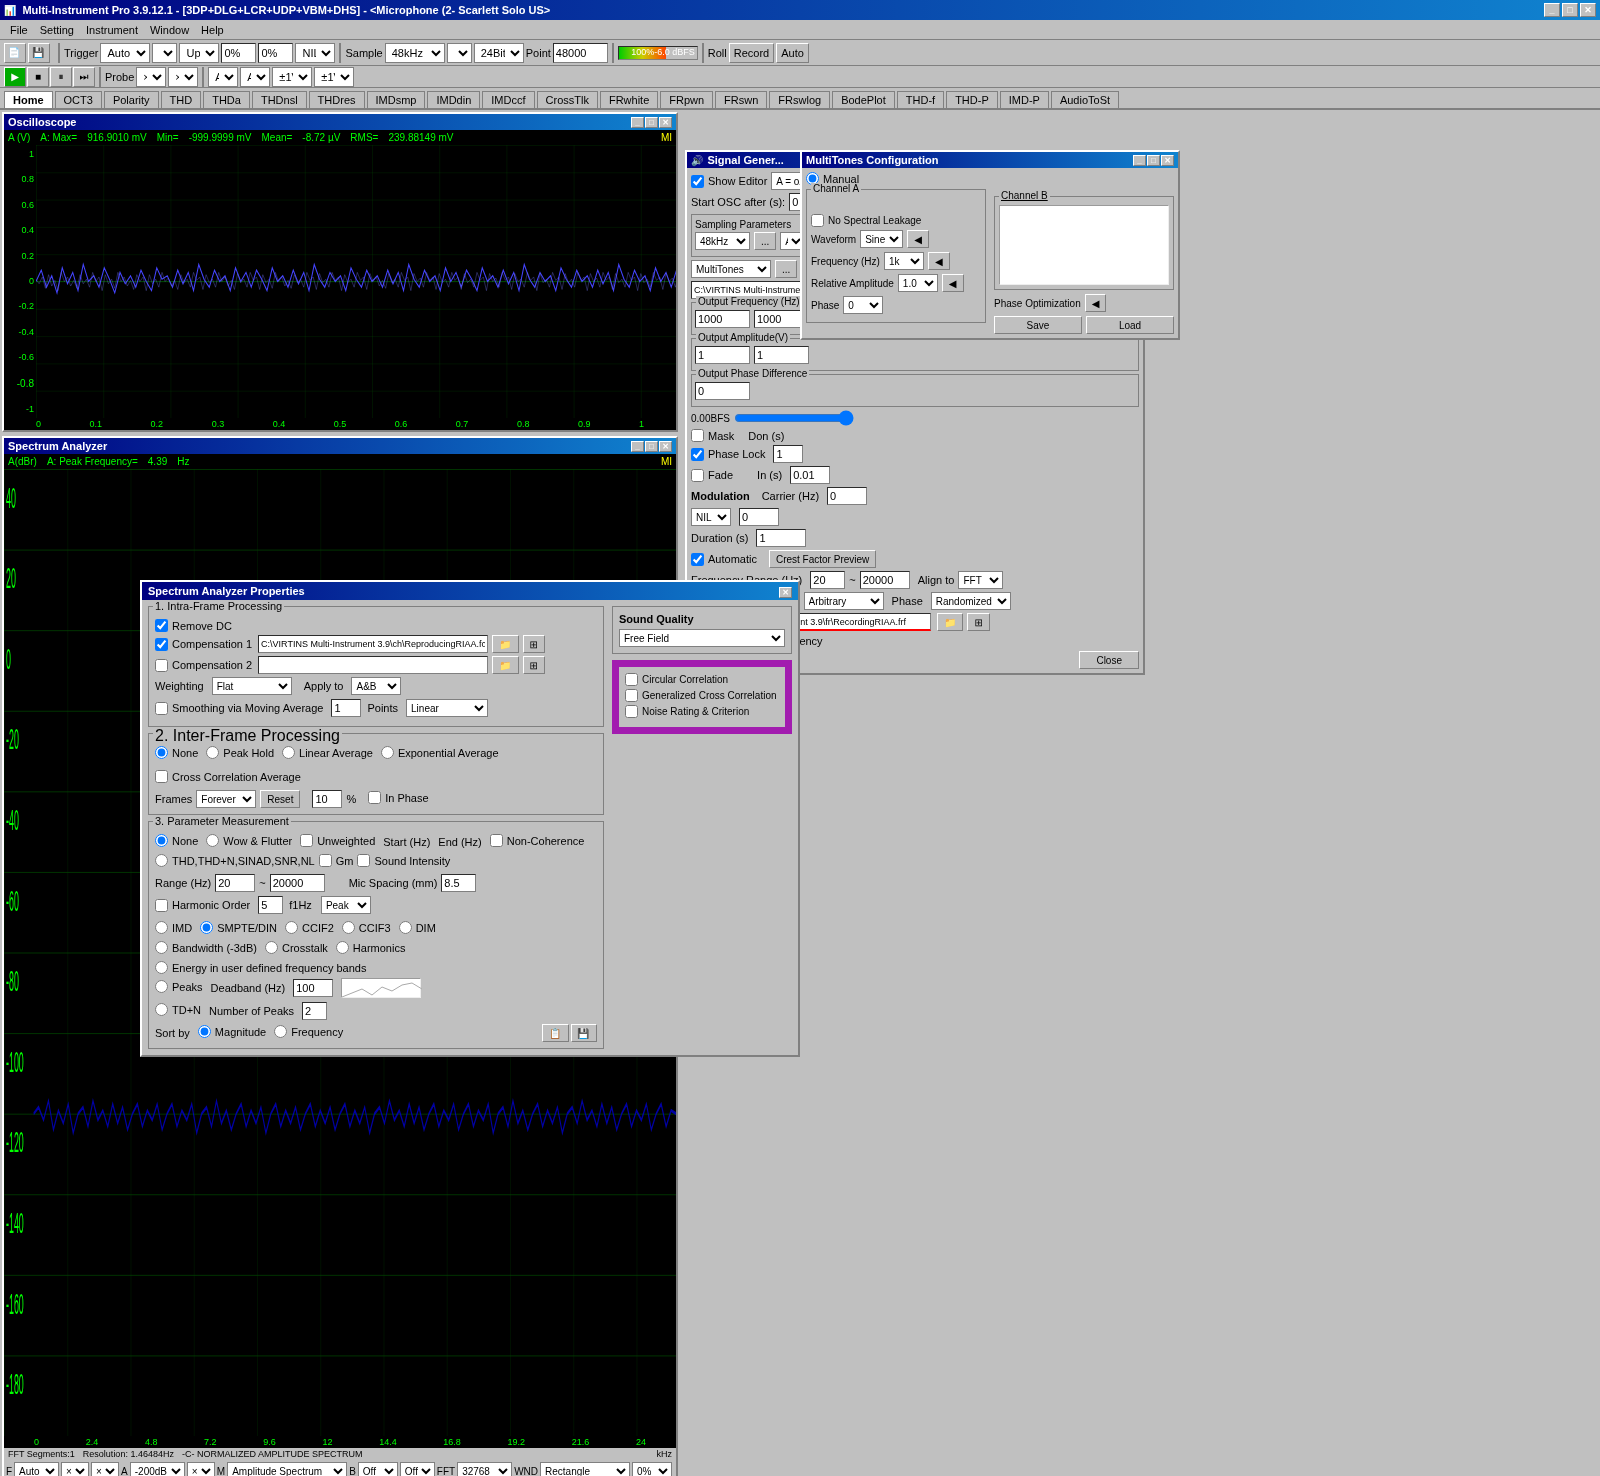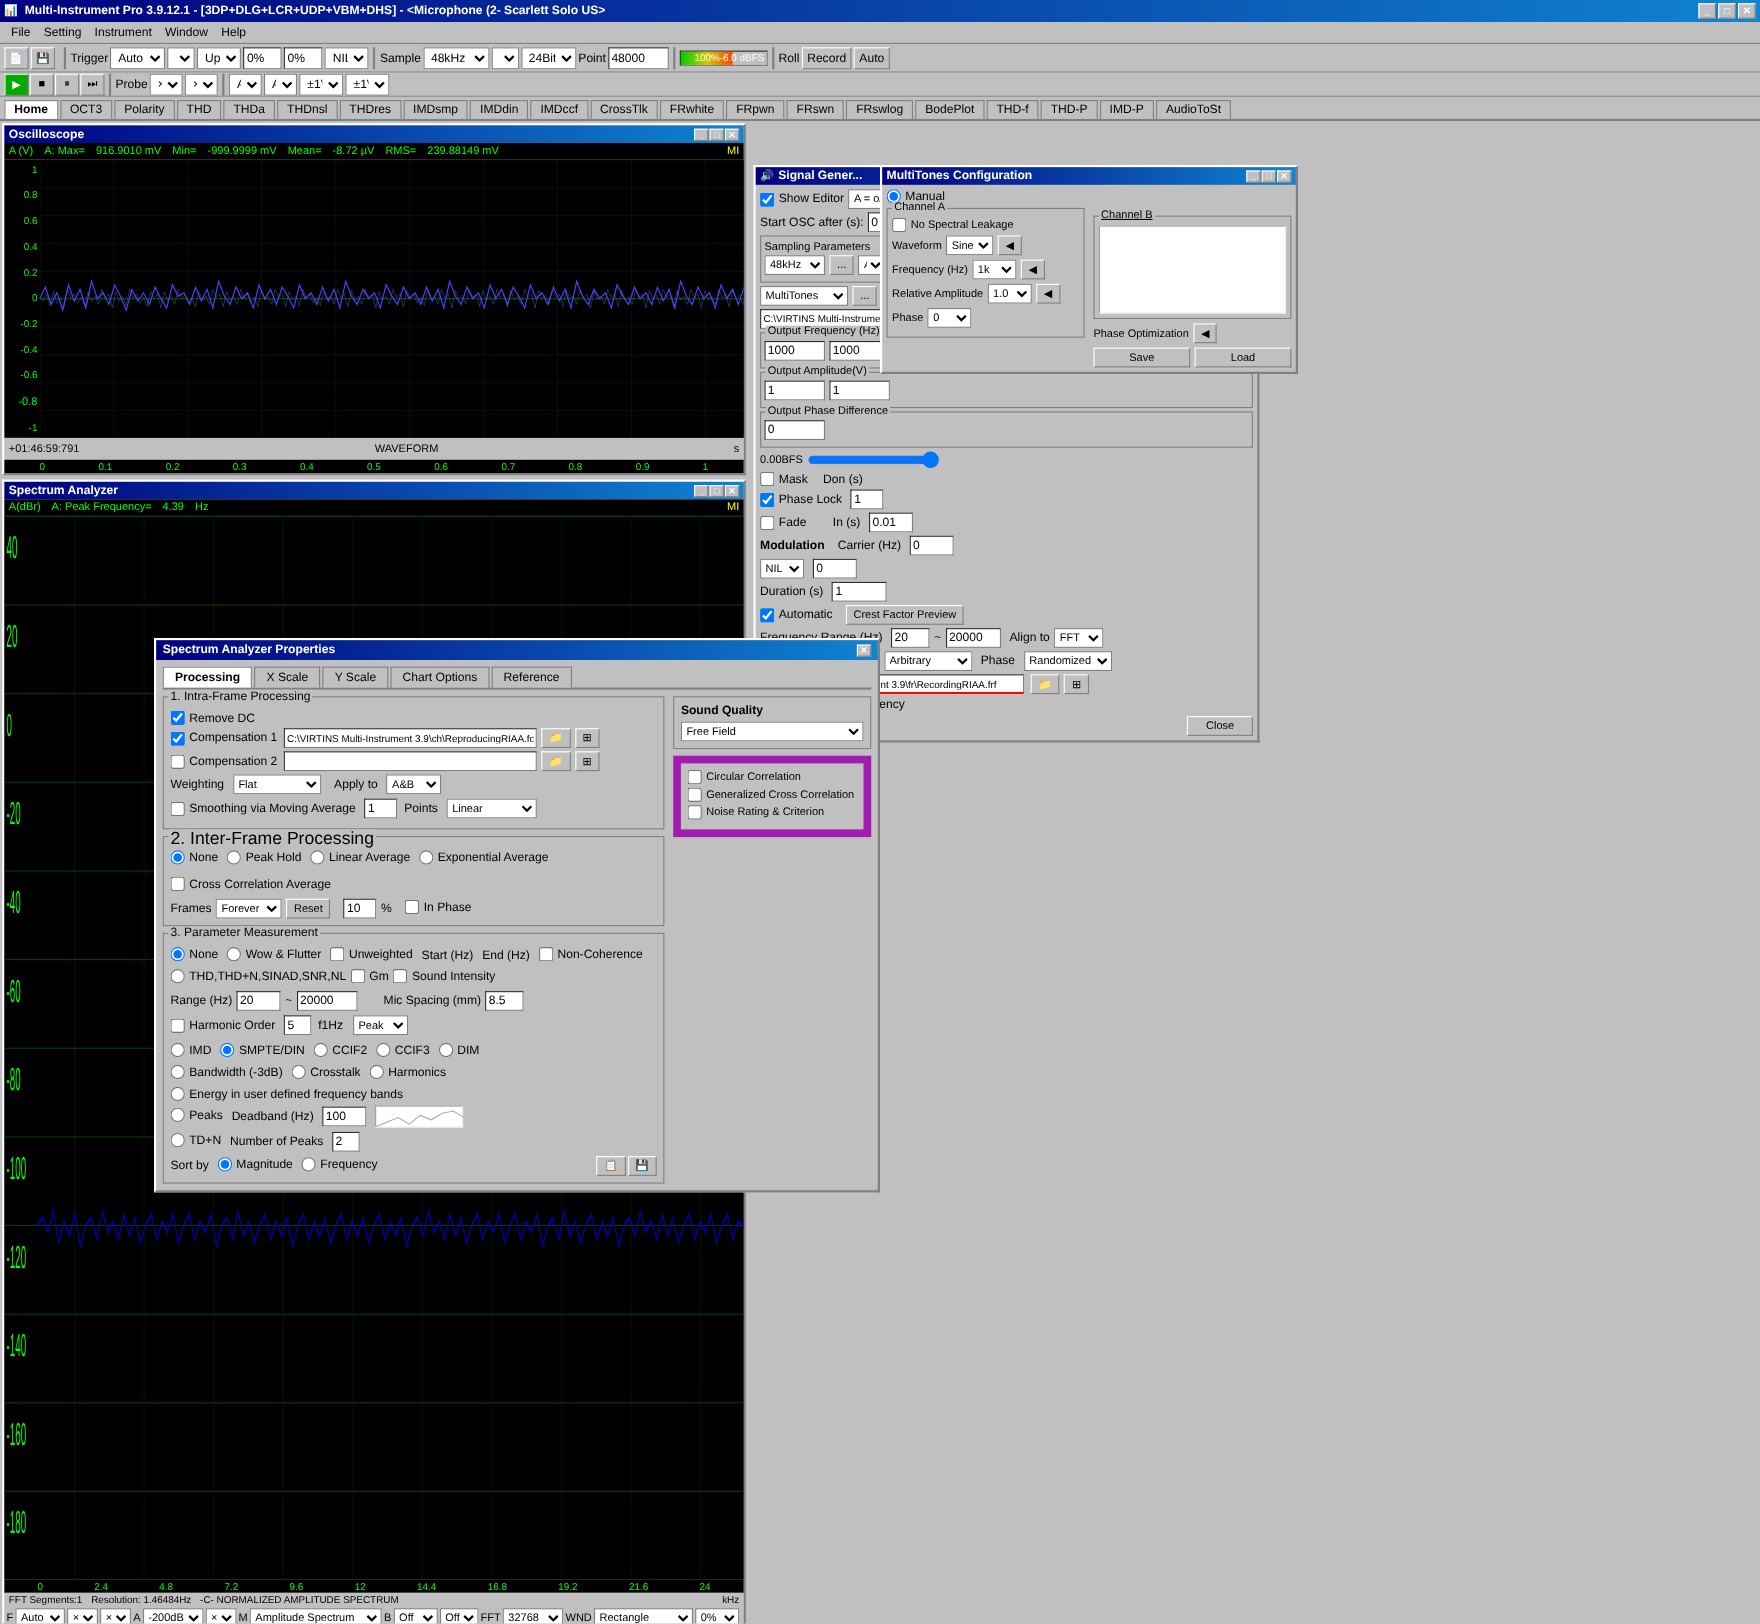--- a/index.html
+++ b/index.html
@@ -556,25 +556,20 @@
           <polyline fill="none" stroke="#4444ff" stroke-width="1" points="
             0,120 5,110 10,125 15,115 20,130 25,108 30,122 35,112 40,128 45,105 50,120 55,115 60,125 65,108 70,118 75,130 80,112 85,122 90,115 95,125 100,110 105,120 110,128 115,108 120,118 125,115 130,125 135,110 140,122 145,112 150,128 155,105 160,118 165,125 170,110 175,120 180,115 185,128 190,108 195,120 200,112 205,125 210,110 215,118 220,128 225,108 230,120 235,115 240,125 245,110 250,122 255,112 260,128 265,105 270,118 275,125 280,112 285,120 290,115 295,128 300,108 305,118 310,125 315,110 320,120 325,115 330,125 335,110 340,122 345,112 350,128 355,105 360,118 365,125 370,110 375,120 380,115 385,128 390,108 395,120 400,112 405,125 410,110 415,118 420,128 425,108 430,120 435,115 440,125 445,110 450,122 455,112 460,128 465,105 470,118 475,125 480,112 485,120 490,115 495,128 500,108 505,118 510,125 515,110 520,120 525,115 530,125 535,110 540,122 545,112 550,128 555,105 560,118 565,125 570,110 575,120 580,115 585,128 590,108 595,120 600,112 605,125 610,110 615,118 620,128 625,108 630,120 635,115 640,120
           "></polyline>
 
           <polyline fill="none" stroke="#6666dd" stroke-width="0.5" opacity="0.7" points="
             0,118 3,122 6,116 9,126 12,114 15,124 18,119 21,128 24,112 27,120 30,116 33,124 36,119 39,126 42,114 45,122 48,118 51,125 54,112 57,120 60,116 63,128 66,114 69,122 72,118 75,126 78,112 81,120 84,116 87,124 90,119 93,127 96,114 99,120 102,116 105,128 108,114 111,122 114,118 117,125 120,112 123,120 126,117 129,124 132,119 135,127 138,114 141,121 144,118 147,125 150,112 153,119 156,116 159,127 162,114 165,121 168,118 171,125 174,112 177,120 180,116 183,124 186,119 189,127 192,113 195,121 198,118 201,125 204,112 207,119 210,116 213,127 216,114 219,121 222,118 225,126 228,112 231,120 234,116 237,124 240,119 243,126 246,114 249,121 252,118 255,125 258,112 261,119 264,116 267,127 270,113 273,121 276,118 279,125 282,112 285,119 288,116 291,128 294,114 297,121 300,118 303,125 306,112 309,119 312,116 315,127 318,113 321,120 324,116 327,124 330,119 333,126 336,113 339,121 342,118 345,125 348,112 351,119 354,116 357,128 360,113 363,120 366,117 369,125 372,112 375,119 378,116 381,127 384,113 387,121 390,118 393,125 396,112 399,119 402,116 405,127 408,113 411,121 414,118 417,125 420,112 423,119 426,116 429,128 432,113 435,120 438,117 441,125 444,112 447,119 450,116 453,127 456,113 459,120 462,118 465,125 468,112 471,119 474,116 477,128 480,113 483,121 486,118 489,125 492,112 495,119 498,116 501,127 504,113 507,121 510,118 513,125 516,112 519,119 522,116 525,128 528,113 531,120 534,117 537,125 540,112 543,119 546,116 549,127 552,113 555,121 558,118 561,125 564,112 567,119 570,116 573,128 576,113 579,121 582,118 585,125 588,112 591,119 594,116 597,127 600,113 603,120 606,117 609,125 612,112 615,119 618,116 621,128 624,113 627,120 630,117 633,125 636,112 639,120 640,120
           "></polyline>
         </svg>
       </div>
 
-      <div class="osc-footer">
-        <span>+01:46:59:791</span>
-        <span style="flex:1; text-align:center;">WAVEFORM</span>
-        <span>s</span>
-      </div>
 
       <div style="background:black; display:flex; justify-content:space-between; padding:1px 32px;">
         <span style="color:#00ff00; font-size:9px;">0</span>
         <span style="color:#00ff00; font-size:9px;">0.1</span>
         <span style="color:#00ff00; font-size:9px;">0.2</span>
         <span style="color:#00ff00; font-size:9px;">0.3</span>
         <span style="color:#00ff00; font-size:9px;">0.4</span>
         <span style="color:#00ff00; font-size:9px;">0.5</span>
         <span style="color:#00ff00; font-size:9px;">0.6</span>
         <span style="color:#00ff00; font-size:9px;">0.7</span>
@@ -836,21 +831,21 @@
 
         <div style="flex:1;">
 
           <div class="radio-row">
             <input type="radio" name="mt-mode" checked="" style="">
             <span>Manual</span>
           </div>
 
           <div style="border:1px solid #808080; padding:4px; margin:4px 0; position:relative;">
             <span style="position:absolute; top:-7px; left:4px; background:#c0c0c0; font-size:10px; padding:0 2px;">Channel A</span>
-            <div style="margin-top:4px;">
+            <div style="margin-top:20px;">
               <div class="checkbox-row">
                 <input type="checkbox" style="">
                 <span style="font-size:10px;">No Spectral Leakage</span>
               </div>
               <div class="form-row">
                 <span style="font-size:10px;">Waveform</span>
                 <select class="bottom-select" style="width:43px;"><option>Sine</option></select>
                 <button class="small-btn">◀</button>
               </div>
               <div class="form-row">
@@ -899,27 +894,20 @@
 <div class="spec-props-dialog">
   <div class="dialog-titlebar">
     <span>Spectrum Analyzer Properties</span>
     <div style="margin-left:auto;">
       <span class="win-btn" style="display:inline-flex; background:#c0c0c0; border:1px solid; border-color:#fff #808080 #808080 #fff; width:13px; height:11px; align-items:center; justify-content:center; font-size:8px;">✕</span>
     </div>
   </div>
 
   <div class="dialog-body">
 
-    <div class="tab-strip">
-      <div class="tab-item active">Processing</div>
-      <div class="tab-item">X Scale</div>
-      <div class="tab-item">Y Scale</div>
-      <div class="tab-item">Chart Options</div>
-      <div class="tab-item">Reference</div>
-    </div>
 
     <div style="display:flex; gap:8px;">
 
       <div style="flex:1;">
 
         <div style="border:1px solid #808080; padding:6px; margin-bottom:6px; position:relative;">
           <span style="position:absolute; top:-7px; left:4px; background:#c0c0c0; font-size:11px; padding:0 2px;">1. Intra-Frame Processing</span>
 
           <div style="margin-top:6px;">
             <div class="checkbox-row">

